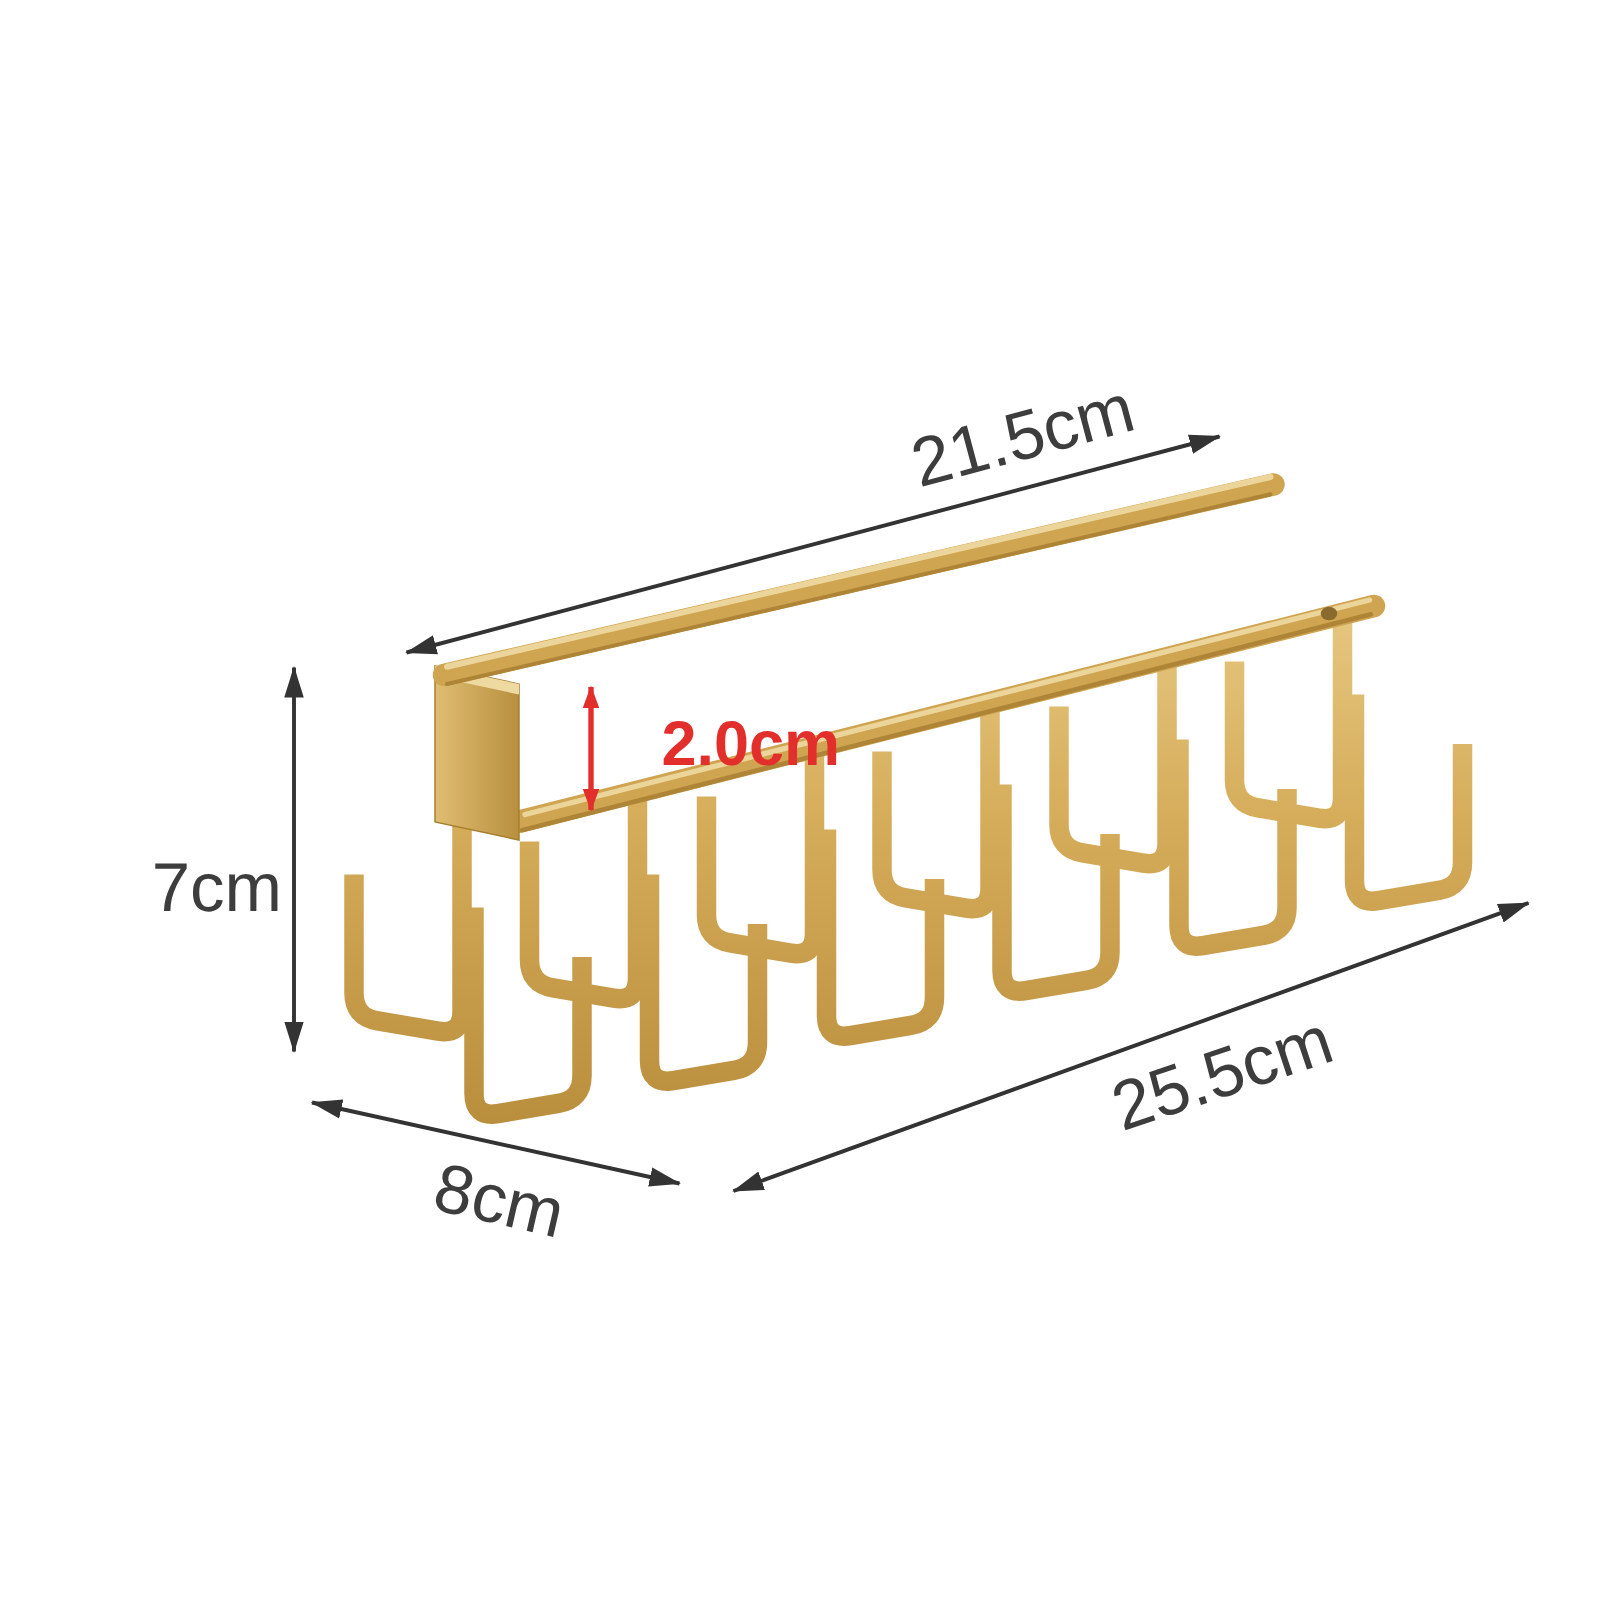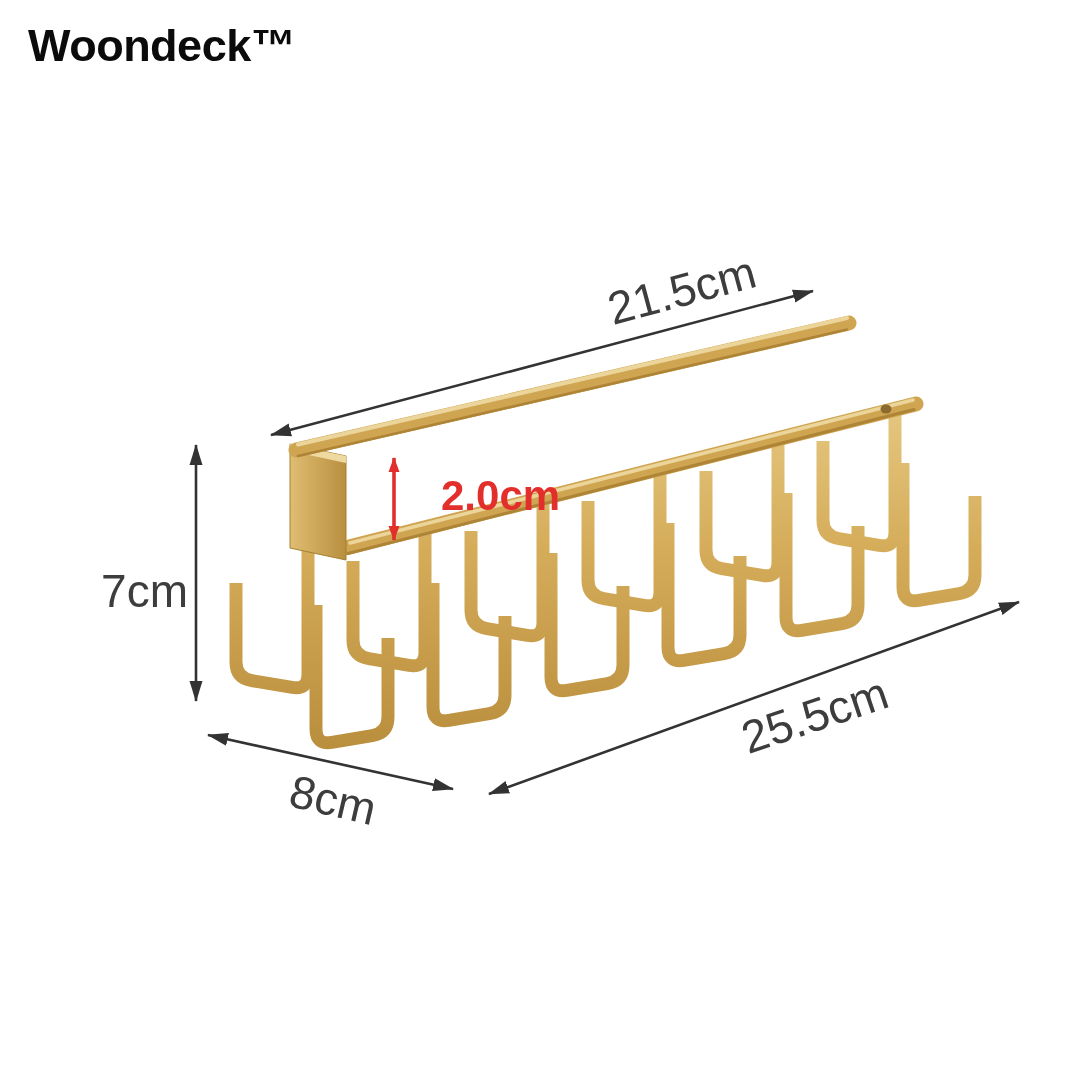--- a/index.html
+++ b/index.html
@@ -25,21 +25,20 @@
   .ahr{fill:var(--red);}
   .dim-text{fill:var(--dimtext); font-size:46px; font-family:"Liberation Sans",sans-serif;}
   .red-text{fill:var(--red); font-size:42px; font-weight:700; font-family:"Liberation Sans",sans-serif;}
   .hook{fill:none; stroke:url(#goldV); stroke-width:13; stroke-linecap:butt;}
 </style>
 </head>
 <body>
 
 <div class="stage">
 
-  <div class="brand">Woondeck™</div>
 
   <svg class="diagram" viewBox="0 0 1080 1080">
     <defs>
       <marker id="ah" markerUnits="userSpaceOnUse" markerWidth="22" markerHeight="17" refX="20" refY="8" orient="auto-start-reverse">
         <path class="ah" d="M0,1.5 L21,8 L0,14.5 Z"></path>
       </marker>
       <marker id="ahr" markerUnits="userSpaceOnUse" markerWidth="17" markerHeight="14" refX="14" refY="6.5" orient="auto-start-reverse">
         <path class="ahr" d="M0,1 L15,6.5 L0,12 Z"></path>
       </marker>
       <linearGradient id="goldV" gradientUnits="userSpaceOnUse" x1="0" y1="380" x2="0" y2="770">

